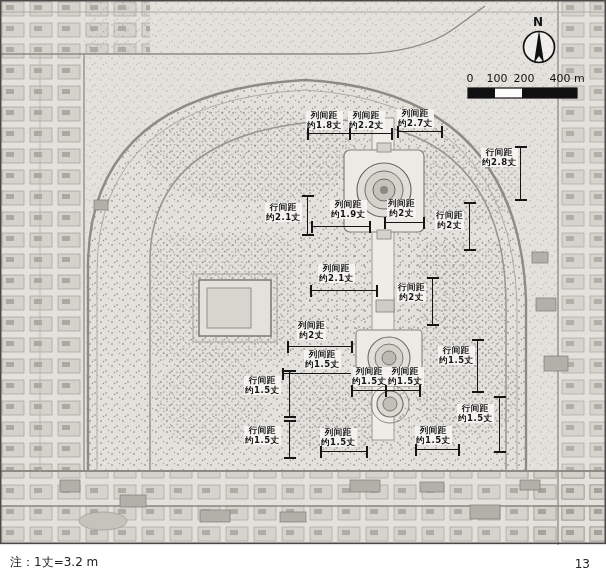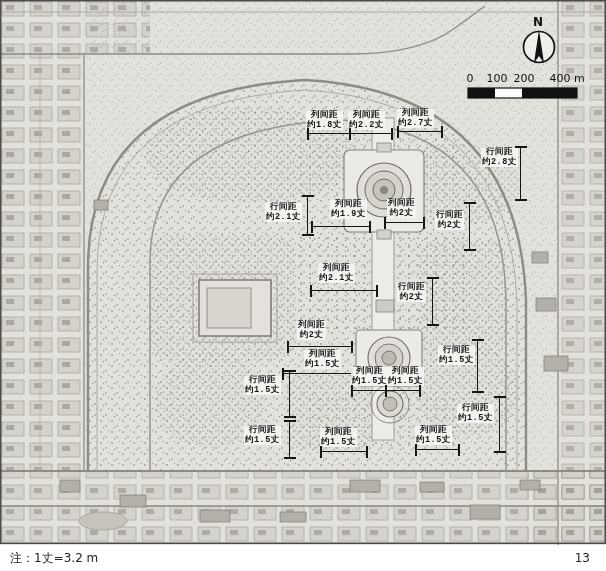--- a/index.html
+++ b/index.html
@@ -6,36 +6,36 @@
   .stage{
     position:relative;width:606px;height:571px;overflow:hidden;
     background:#ffffff;font-family:"DejaVu Sans","Liberation Sans",sans-serif;
   }
   .map{position:absolute;left:0;top:0;width:606px;height:545px;}
   .map svg{display:block;}
   .ann-layer{position:absolute;left:0;top:0;width:606px;height:545px;}
   .ann-label{
     position:absolute;background:rgba(245,244,241,0.93);color:#141414;
     font-size:8.5px;line-height:1.12;font-weight:700;text-align:center;
-    padding:0 1px;white-space:nowrap;letter-spacing:0.5px;font-family:Liberation Mono, monospace;
+    padding:0 1px;white-space:nowrap;letter-spacing:0.5px;
   }
   .dim{position:absolute;}
   .dim.h{height:0;border-top:1.7px solid #151515;}
   .dim.h::before,.dim.h::after{
     content:"";position:absolute;top:-6px;width:1.7px;height:12px;background:#151515;
   }
   .dim.h::before{left:-1px}.dim.h::after{right:-1px}
   .dim.v{width:0;border-left:1.7px solid #151515;}
   .dim.v::before,.dim.v::after{
     content:"";position:absolute;left:-6px;height:1.7px;width:12px;background:#151515;
   }
   .dim.v::before{top:-1px}.dim.v::after{bottom:-1px}
   .footer{
     position:absolute;left:0;top:545px;width:606px;height:26px;background:#fff;
-    display:flex;justify-content:space-between;align-items:center;
+    display:flex;justify-content:space-between;align-items:flex-end;
     box-sizing:border-box;padding:0 16px 0 10px;font-size:12px;color:#222;
   }
   .svgtext{font-family:"DejaVu Sans","Liberation Sans",sans-serif;}
 </style>
 </head>
 <body>
 
 <div class="stage">
   <div class="map">
     <svg viewBox="0 0 606 545" width="606" height="545">

